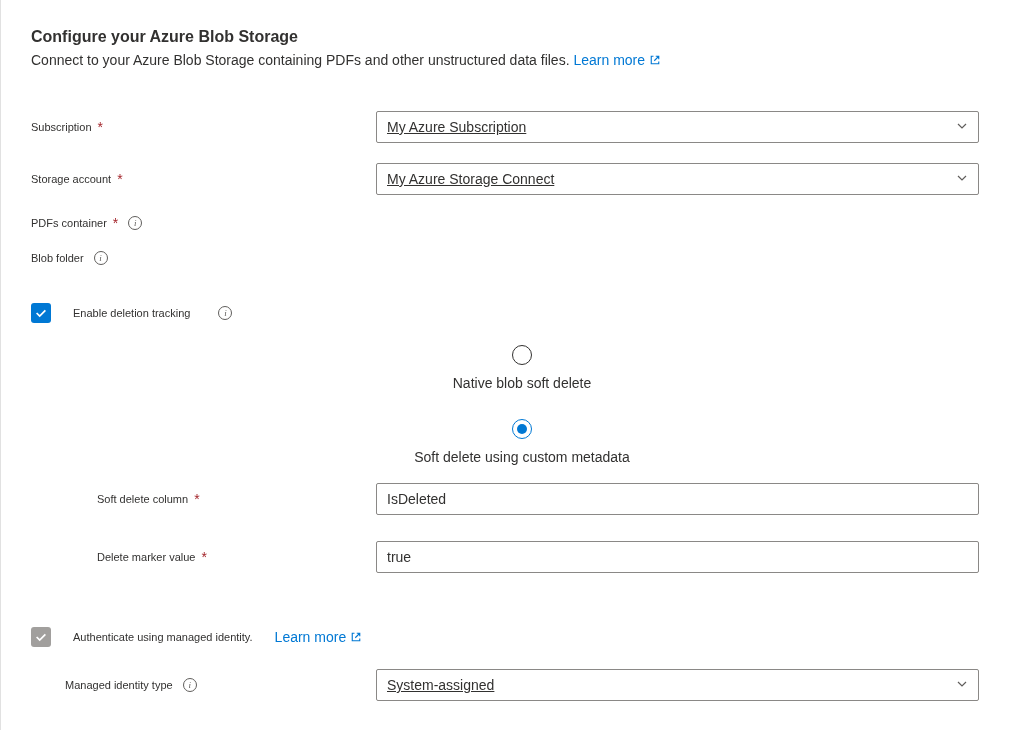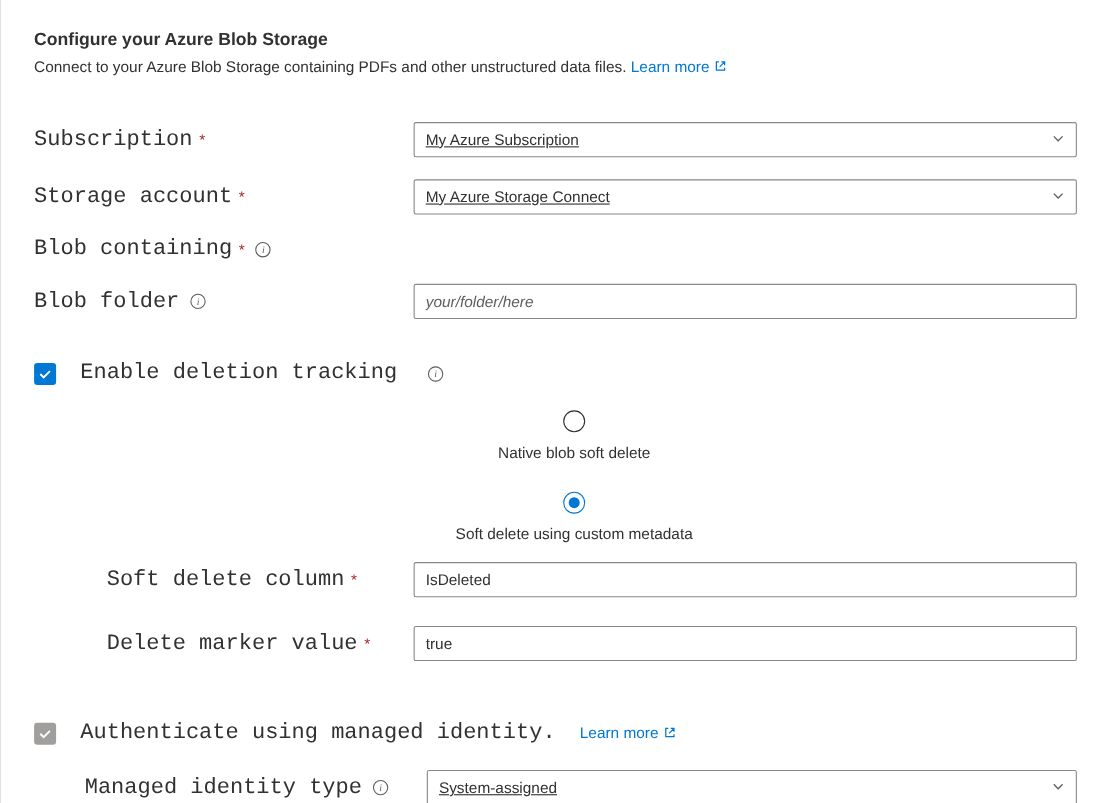--- a/index.html
+++ b/index.html
@@ -37,21 +37,21 @@
       align-items: center;
       margin-bottom: 20px;
     }
     .label-col {
       width: 345px;
       flex-shrink: 0;
       display: flex;
       align-items: center;
       gap: 4px;
     }
-    .label-text { font-size: 20px; font-family: Liberation Mono, monospace; }
+    .label-text { font-size: 11px; }
     .required { color: #a4262c; margin-left: 2px; }
     .info-icon {
       display: inline-flex;
       align-items: center;
       justify-content: center;
       width: 14px;
       height: 14px;
       border: 1px solid #605e5c;
       border-radius: 50%;
       font-size: 9px;
@@ -136,21 +136,21 @@
     }
     .indent-row {
       display: flex;
       align-items: center;
       margin-left: 66px;
       margin-bottom: 26px;
     }
     .indent-row .label-col { width: 279px; align-items: center; }
     .section-gap { height: 28px; }
     .auth-indent {
-      margin-left: 46px;
+      margin-left: 34px;
       display: flex;
       align-items: center;
     }
     .auth-indent .label-col { width: 311px; }
   </style>
 </head>
 <body>
 
 <h1 class="title">Configure your Azure Blob Storage</h1>
 <p class="subtitle">
@@ -194,33 +194,30 @@
         <svg width="12" height="12" viewBox="0 0 12 12" fill="none" stroke="currentColor" stroke-width="1.2">
             <path d="M2 4l4 4 4-4"></path>
           </svg>
       </span>
     </div>
   </div>
 </div>
 
 <div class="form-row">
   <div class="label-col">
-    <span class="label-text">Blob containing</span>
+    <span class="label-text">PDFs container</span>
     <span class="required">*</span>
     <span class="info-icon">i</span>
   </div>
 </div>
 
 <div class="form-row">
   <div class="label-col">
     <span class="label-text">Blob folder</span>
     <span class="info-icon">i</span>
-  </div>
-  <div class="control-col">
-    <input class="text-input" type="text" placeholder="your/folder/here" style="">
   </div>
 </div>
 
 <div style="height:18px"></div>
 
 <div class="checkbox-row">
   <div class="checkbox checked">
     <svg width="14" height="14" viewBox="0 0 16 16" fill="none" stroke="currentColor" stroke-width="2">
         <path d="M3 8l3.5 3.5L13 5"></path>
       </svg>

